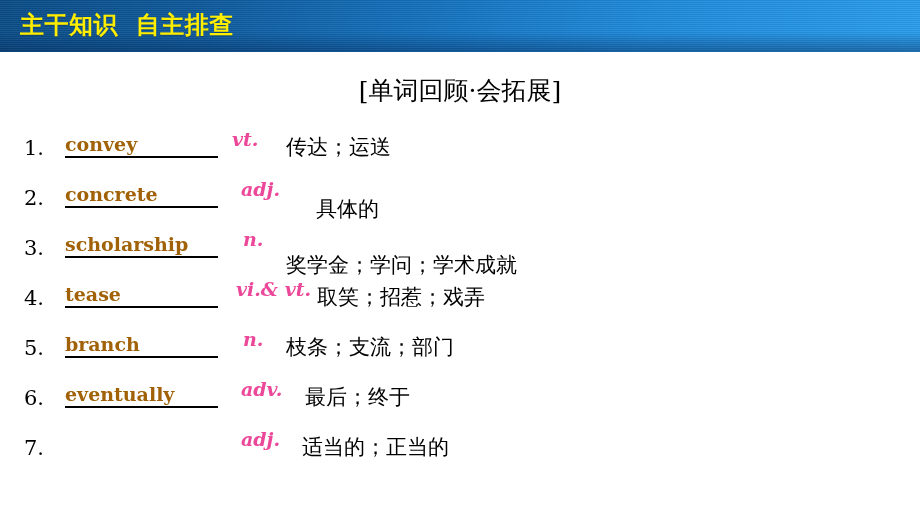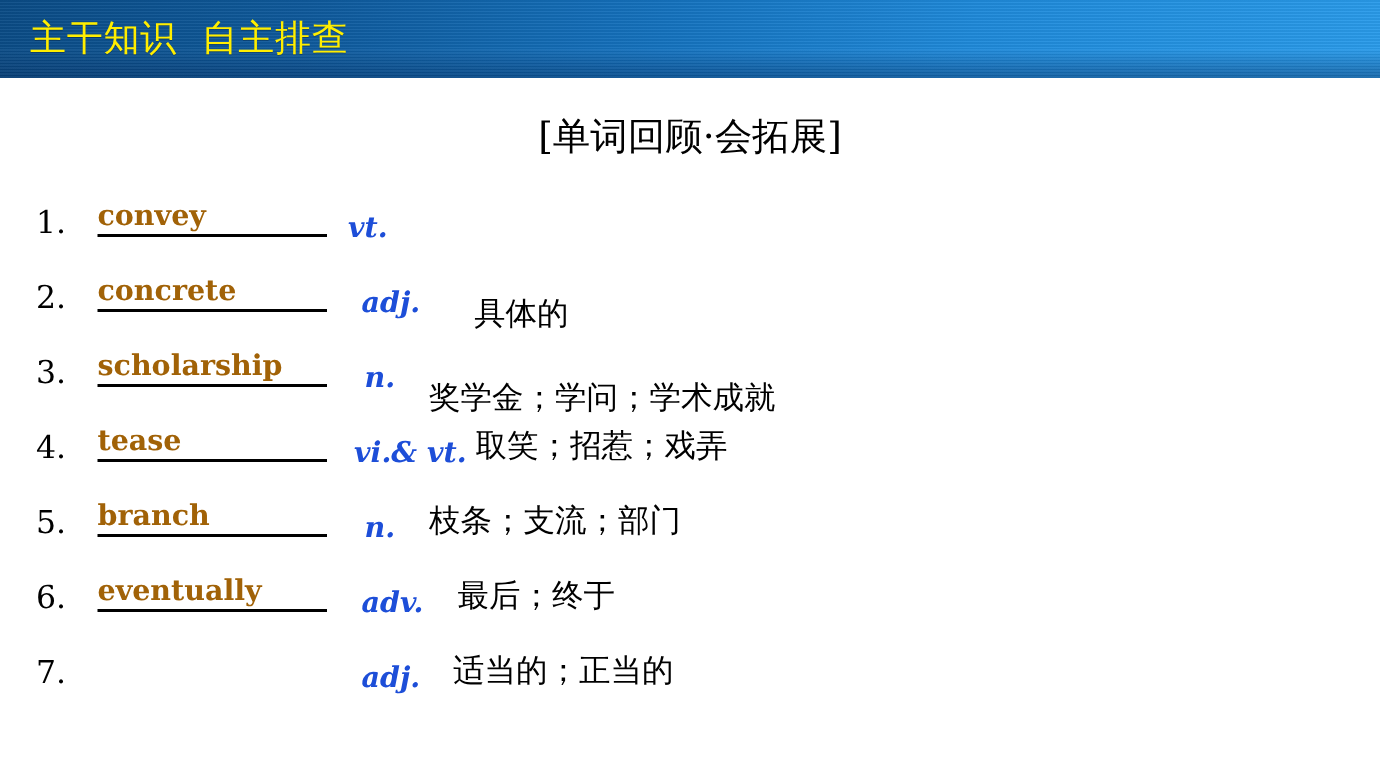--- a/index.html
+++ b/index.html
@@ -42,21 +42,21 @@
     background-image:
       repeating-linear-gradient(0deg, rgba(255,255,255,0.05) 0 1px, rgba(0,0,0,0.05) 1px 2px);
     pointer-events:none;
   }
   #banner-title {
     position: absolute;
     left: 20px;
     top: 9px;
     color: #ffee00;
     font-family: "DejaVu Sans", "Liberation Sans", sans-serif;
-    font-weight: normal;
+    font-weight: bold;
     font-size: 24px;
     letter-spacing: 0.5px;
     line-height: 32px;
     white-space: pre;
     z-index: 2;
     text-shadow: 0 1px 0 rgba(0,0,0,0.25);
   }
 
   
   #section-heading {
@@ -114,26 +114,26 @@
     color: #a16207;
     font-weight: bold;
     font-size: 19px;
     line-height: 22px;
     font-family: "DejaVu Serif", "Liberation Serif", serif;
     white-space: nowrap;
   }
   .pos-label {
     position: absolute;
     left: 232px;
-    top: 18px;
+    top: 5px;
     font-style: italic;
     font-weight: bold;
     font-size: 19px;
     line-height: 24px;
-    color: #1d4ed8;
+    color: #ec4899;
     font-family: "DejaVu Serif", "Liberation Serif", serif;
     white-space: pre;
   }
   .meaning-text {
     position: absolute;
     left: 288px;
     top: 12px;
     font-size: 21px;
     line-height: 26px;
     color: #000000;
@@ -168,20 +168,21 @@
   <span class="heading-inner">[单词回顾·会拓展]</span>
 </div>
 
 <div id="word-list">
     <div class="word-row" data-row="0">
       <div class="row-index">1.</div>
       <div class="answer-slot">
         <div class="answer-word">convey</div>
       </div>
       <div class="pos-label">vt.</div>
+      <div class="meaning-text">传达；运送</div>
     </div>
     <div class="word-row" data-row="1">
       <div class="row-index">2.</div>
       <div class="answer-slot">
         <div class="answer-word">concrete</div>
       </div>
       <div class="pos-label">adj.</div>
       <div class="meaning-text">具体的</div>
     </div>
     <div class="word-row" data-row="2">

